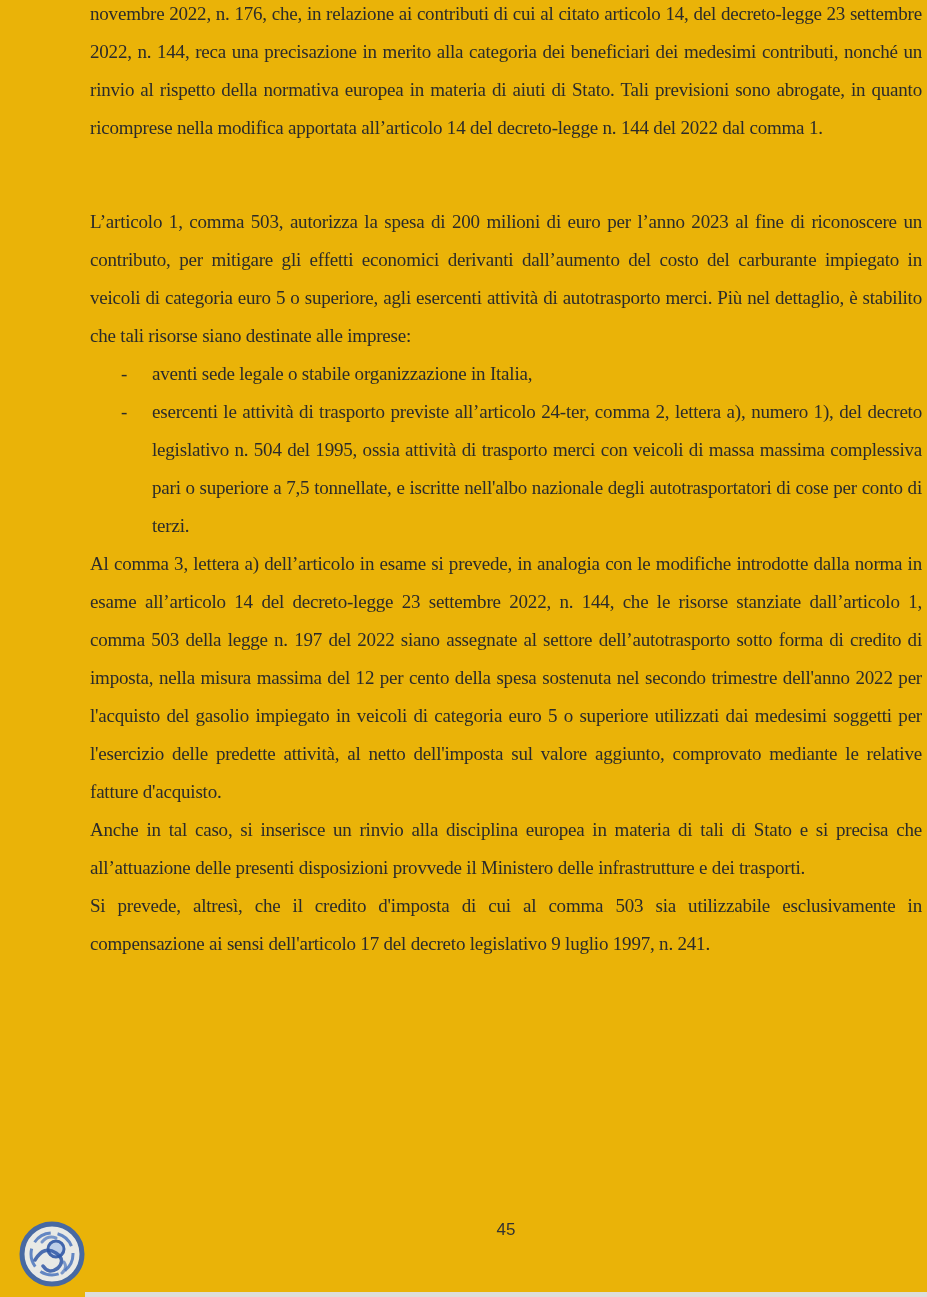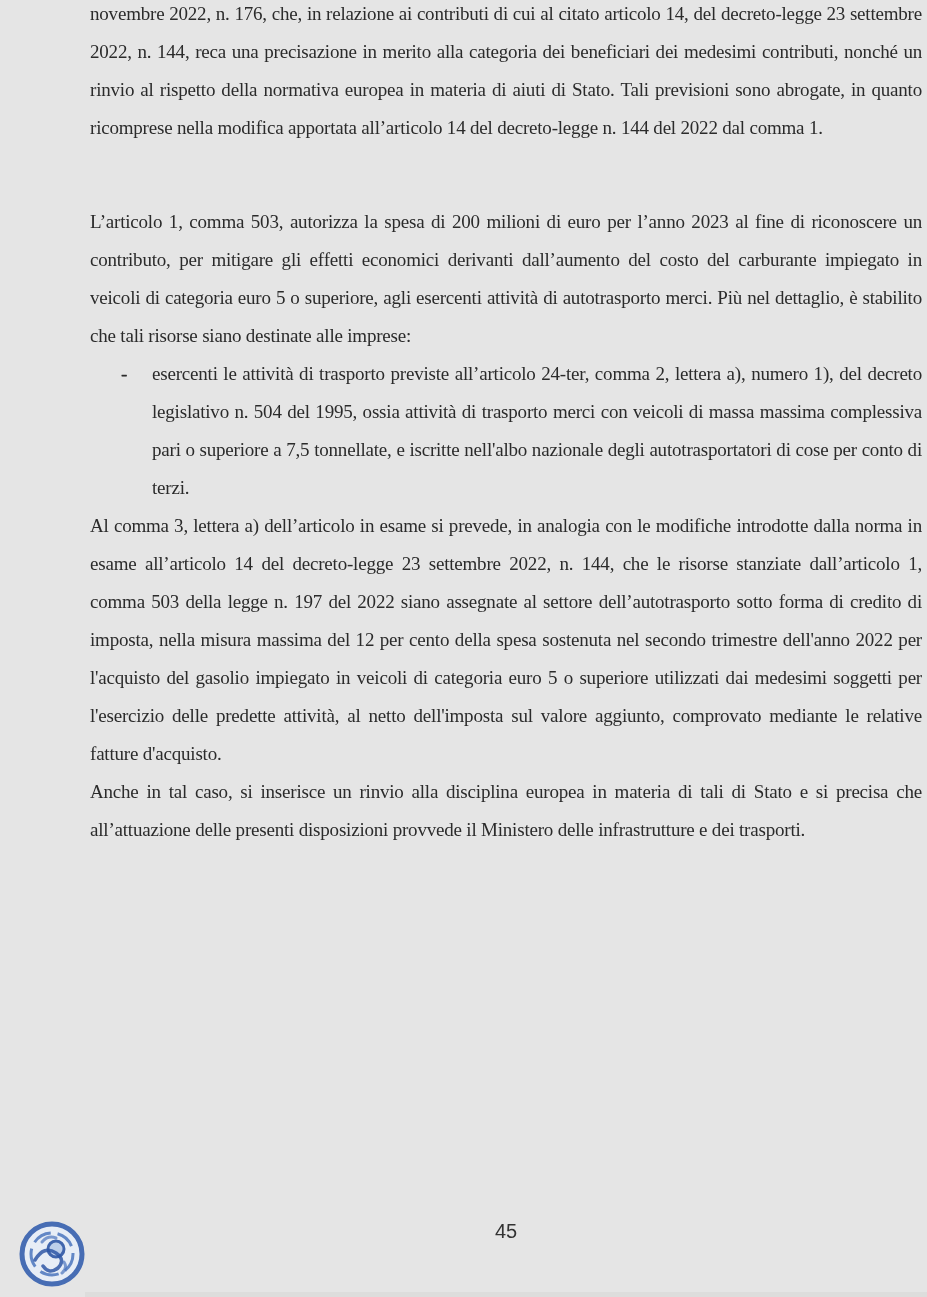--- a/index.html
+++ b/index.html
@@ -4,21 +4,21 @@
 <style>
   html, body {
     margin: 0;
     padding: 0;
     background: #ffffff;
   }
   .page {
     position: relative;
     width: 927px;
     height: 1297px;
-    background: #e5e5e5;
+    background: #eab308;
     overflow: hidden;
     font-family: "Liberation Serif", serif;
     color: #2b2b2b;
   }
   .content {
     position: absolute;
     left: 90px;
     top: -5px;
     width: 832px;
     font-size: 19px;
@@ -48,21 +48,21 @@
     left: 31px;
     top: 0;
   }
   .page-number {
     position: absolute;
     left: 90px;
     top: 1220px;
     width: 832px;
     text-align: center;
     font-family: "Liberation Sans", sans-serif;
-    font-size: 20px;
+    font-size: 17px;
     color: #333333;
   }
   .stamp {
     position: absolute;
     left: 16px;
     top: 1218px;
     width: 72px;
     height: 72px;
   }
   .scan-edge {
@@ -82,31 +82,33 @@
   <div class="content">
 
     <p class="para gap-after">novembre 2022, n. 176, che, in relazione ai contributi di cui al citato articolo 14, del decreto-legge 23 settembre 2022, n. 144, reca una precisazione in merito alla categoria dei beneficiari dei medesimi contributi, nonché un rinvio al rispetto della normativa europea in materia di aiuti di Stato. Tali previsioni sono abrogate, in quanto ricomprese nella modifica apportata all’articolo 14 del decreto-legge n. 144 del 2022 dal comma 1.</p>
 
 
     <p class="para">L’articolo 1, comma 503, autorizza la spesa di 200 milioni di euro per l’anno 2023 al fine di riconoscere un contributo, per mitigare gli effetti economici derivanti dall’aumento del costo del carburante impiegato in veicoli di categoria euro 5 o superiore, agli esercenti attività di autotrasporto merci. Più nel dettaglio, è stabilito che tali risorse siano destinate alle imprese:</p>
 
     <ul class="bullets">
       <li class="bullet">
         <span class="dash">-</span>
+        <span>aventi sede legale o stabile organizzazione in Italia,</span>
       </li>
       <li class="bullet">
         <span class="dash">-</span>
         <span>esercenti le attività di trasporto previste all’articolo 24-ter, comma 2, lettera a), numero 1), del decreto legislativo n. 504 del 1995, ossia attività di trasporto merci con veicoli di massa massima complessiva pari o superiore a 7,5 tonnellate, e iscritte nell'albo nazionale degli autotrasportatori di cose per conto di terzi.</span>
       </li>
     </ul>
 
     <p class="para">Al comma 3, lettera a) dell’articolo in esame si prevede, in analogia con le modifiche introdotte dalla norma in esame all’articolo 14 del decreto-legge 23 settembre 2022, n. 144, che le risorse stanziate dall’articolo 1, comma 503 della legge n. 197 del 2022 siano assegnate al settore dell’autotrasporto sotto forma di credito di imposta, nella misura massima del 12 per cento della spesa sostenuta nel secondo trimestre dell'anno 2022 per l'acquisto del gasolio impiegato in veicoli di categoria euro 5 o superiore utilizzati dai medesimi soggetti per l'esercizio delle predette attività, al netto dell'imposta sul valore aggiunto, comprovato mediante le relative fatture d'acquisto.</p>
 
     <p class="para">Anche in tal caso, si inserisce un rinvio alla disciplina europea in materia di tali di Stato e si precisa che all’attuazione delle presenti disposizioni provvede il Ministero delle infrastrutture e dei trasporti.</p>
 
+    <p class="para">Si prevede, altresì, che il credito d'imposta di cui al comma 503 sia utilizzabile esclusivamente in compensazione ai sensi dell'articolo 17 del decreto legislativo 9 luglio 1997, n. 241.</p>
 
   </div>
 
   <div class="stamp">
     <svg width="72" height="72" viewBox="0 0 72 72" xmlns="http://www.w3.org/2000/svg">
       <circle cx="36" cy="36" r="30" fill="#e8eef8" stroke="#3a63b0" stroke-width="5" opacity="0.92"></circle>
       <circle cx="36" cy="36" r="21" fill="none" stroke="#4a74bd" stroke-width="3" stroke-dasharray="19 7" opacity="0.85"></circle>
       <circle cx="40" cy="31" r="8" fill="#b9cce9" stroke="#2f57a6" stroke-width="3" opacity="0.9"></circle>
       <path d="M19 42 q9 -15 21 -7 q10 7 2 15 q-9 7 -15 -2" fill="none" stroke="#2f57a6" stroke-width="3.5" stroke-linecap="round" opacity="0.85"></path>
       <path d="M26 24 q6 -7 14 -4" fill="none" stroke="#4a74bd" stroke-width="3" stroke-linecap="round" opacity="0.7"></path>

